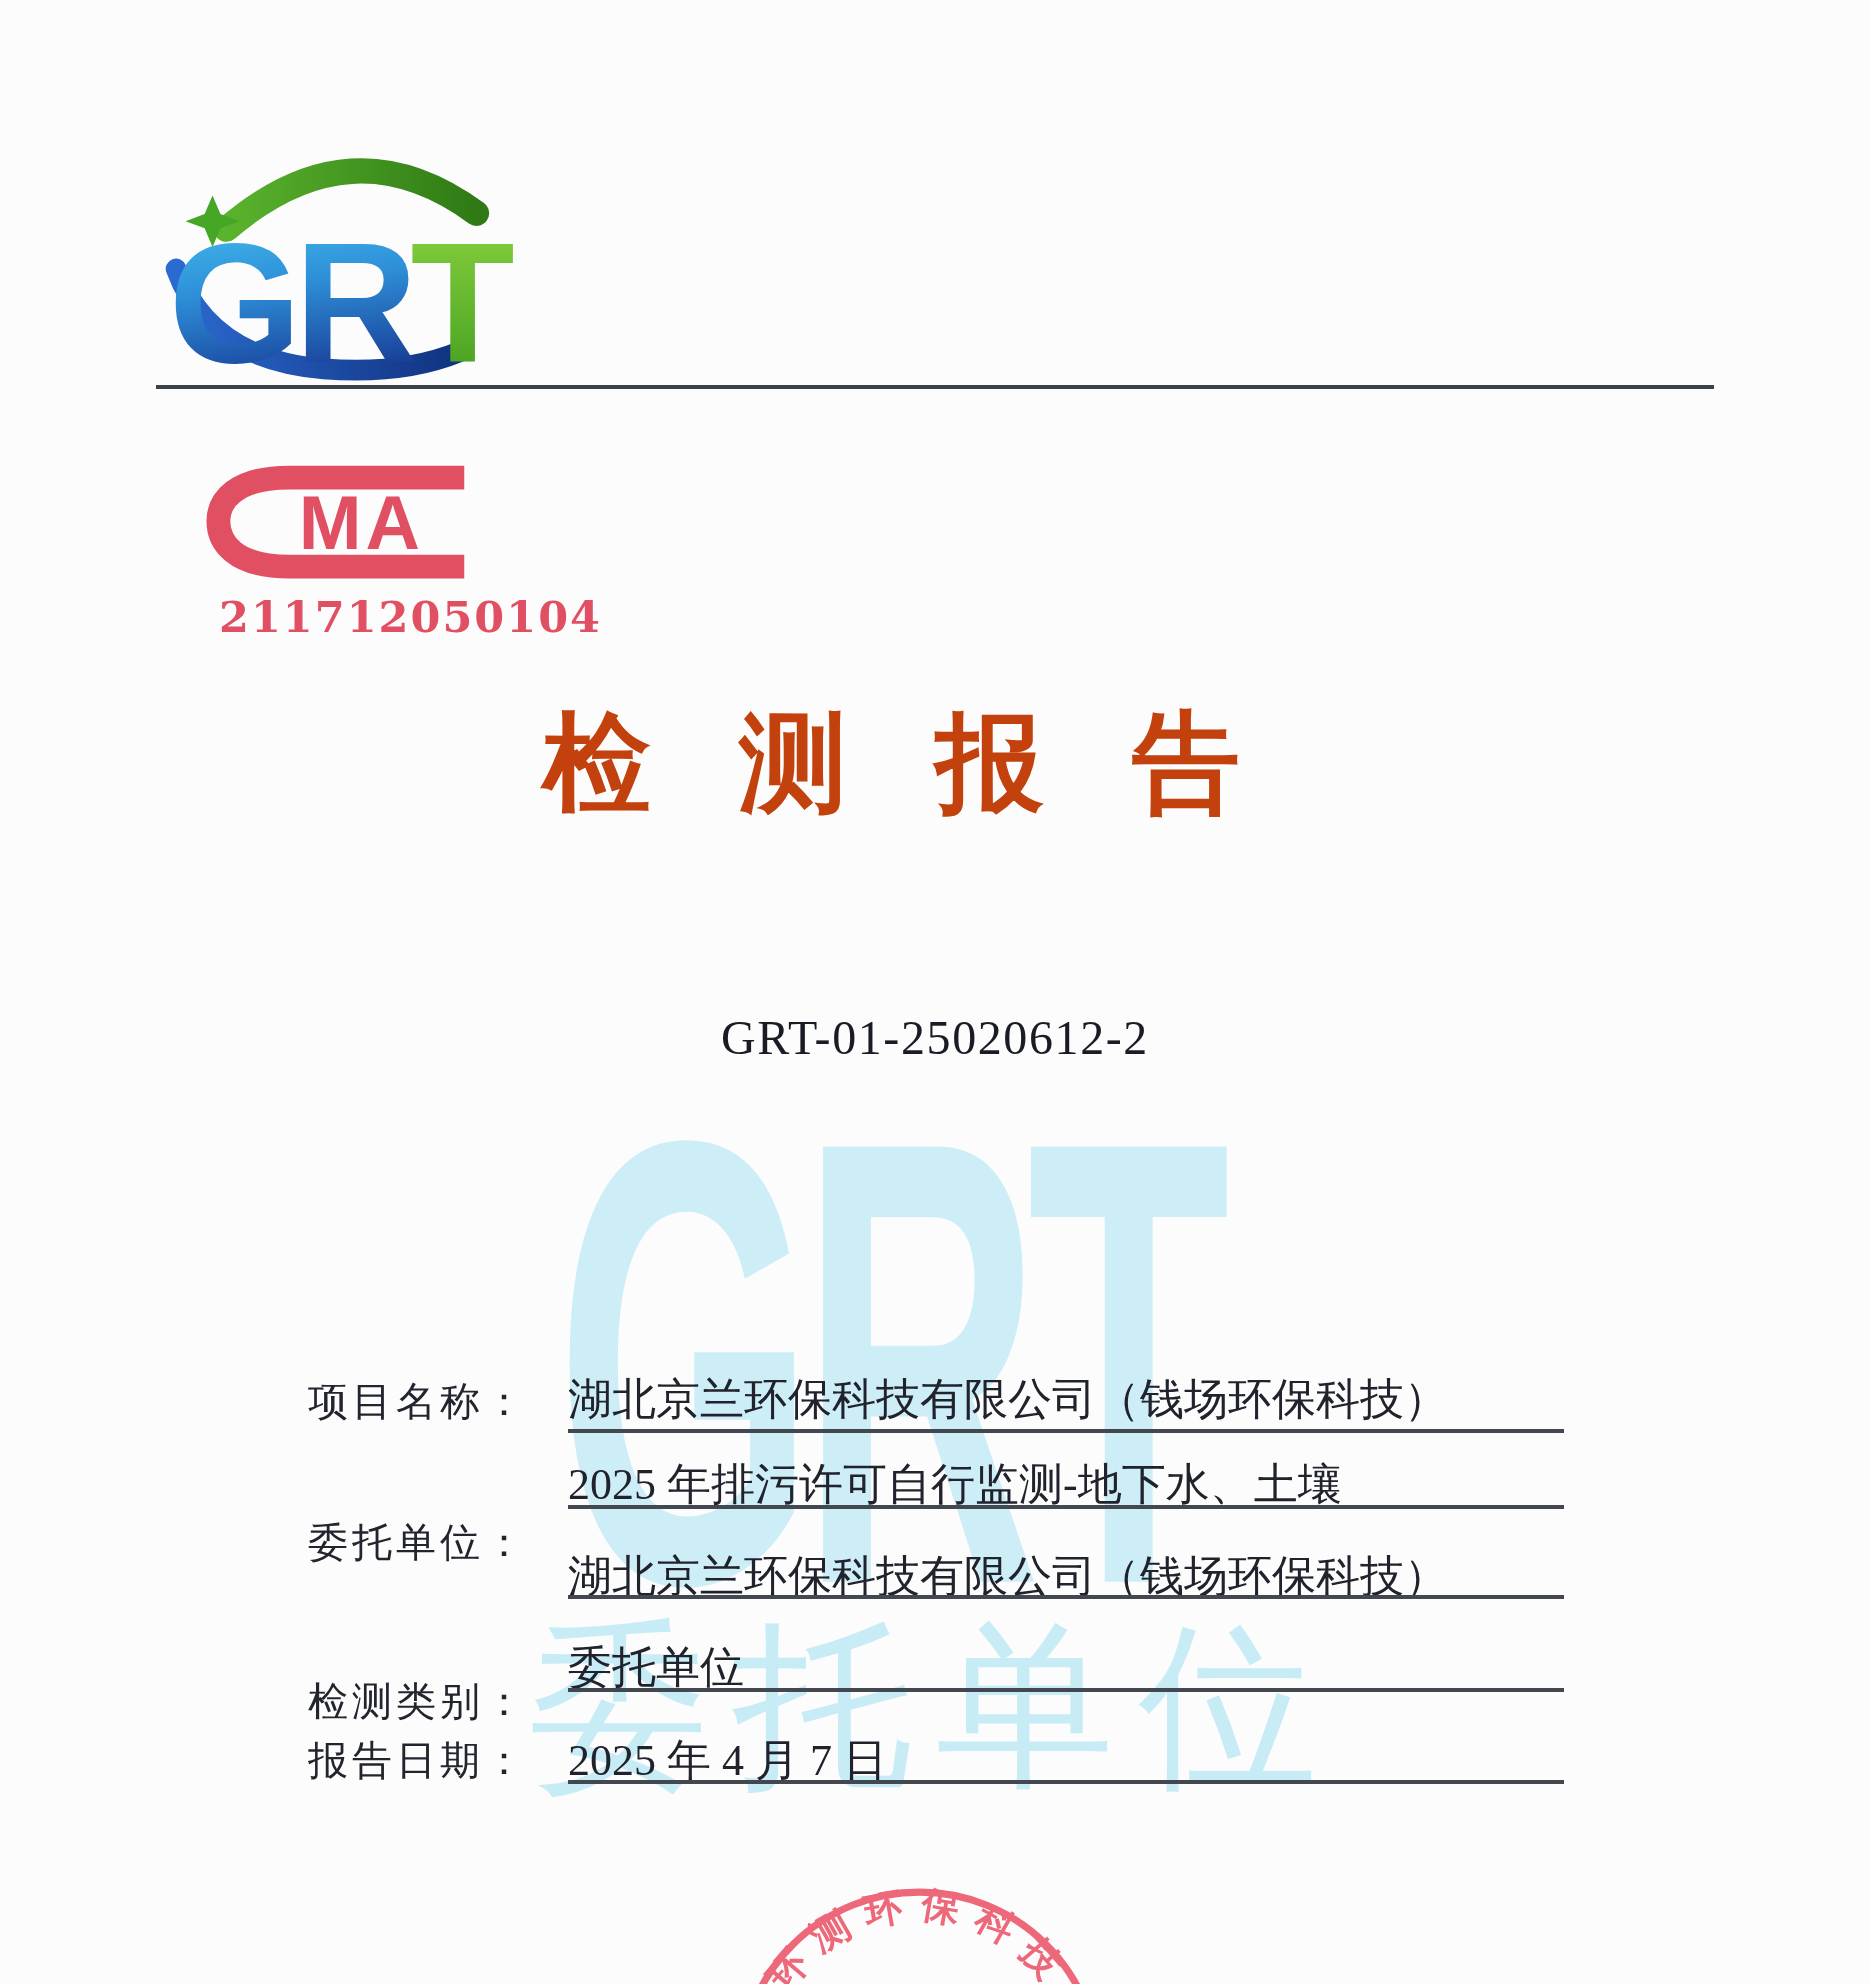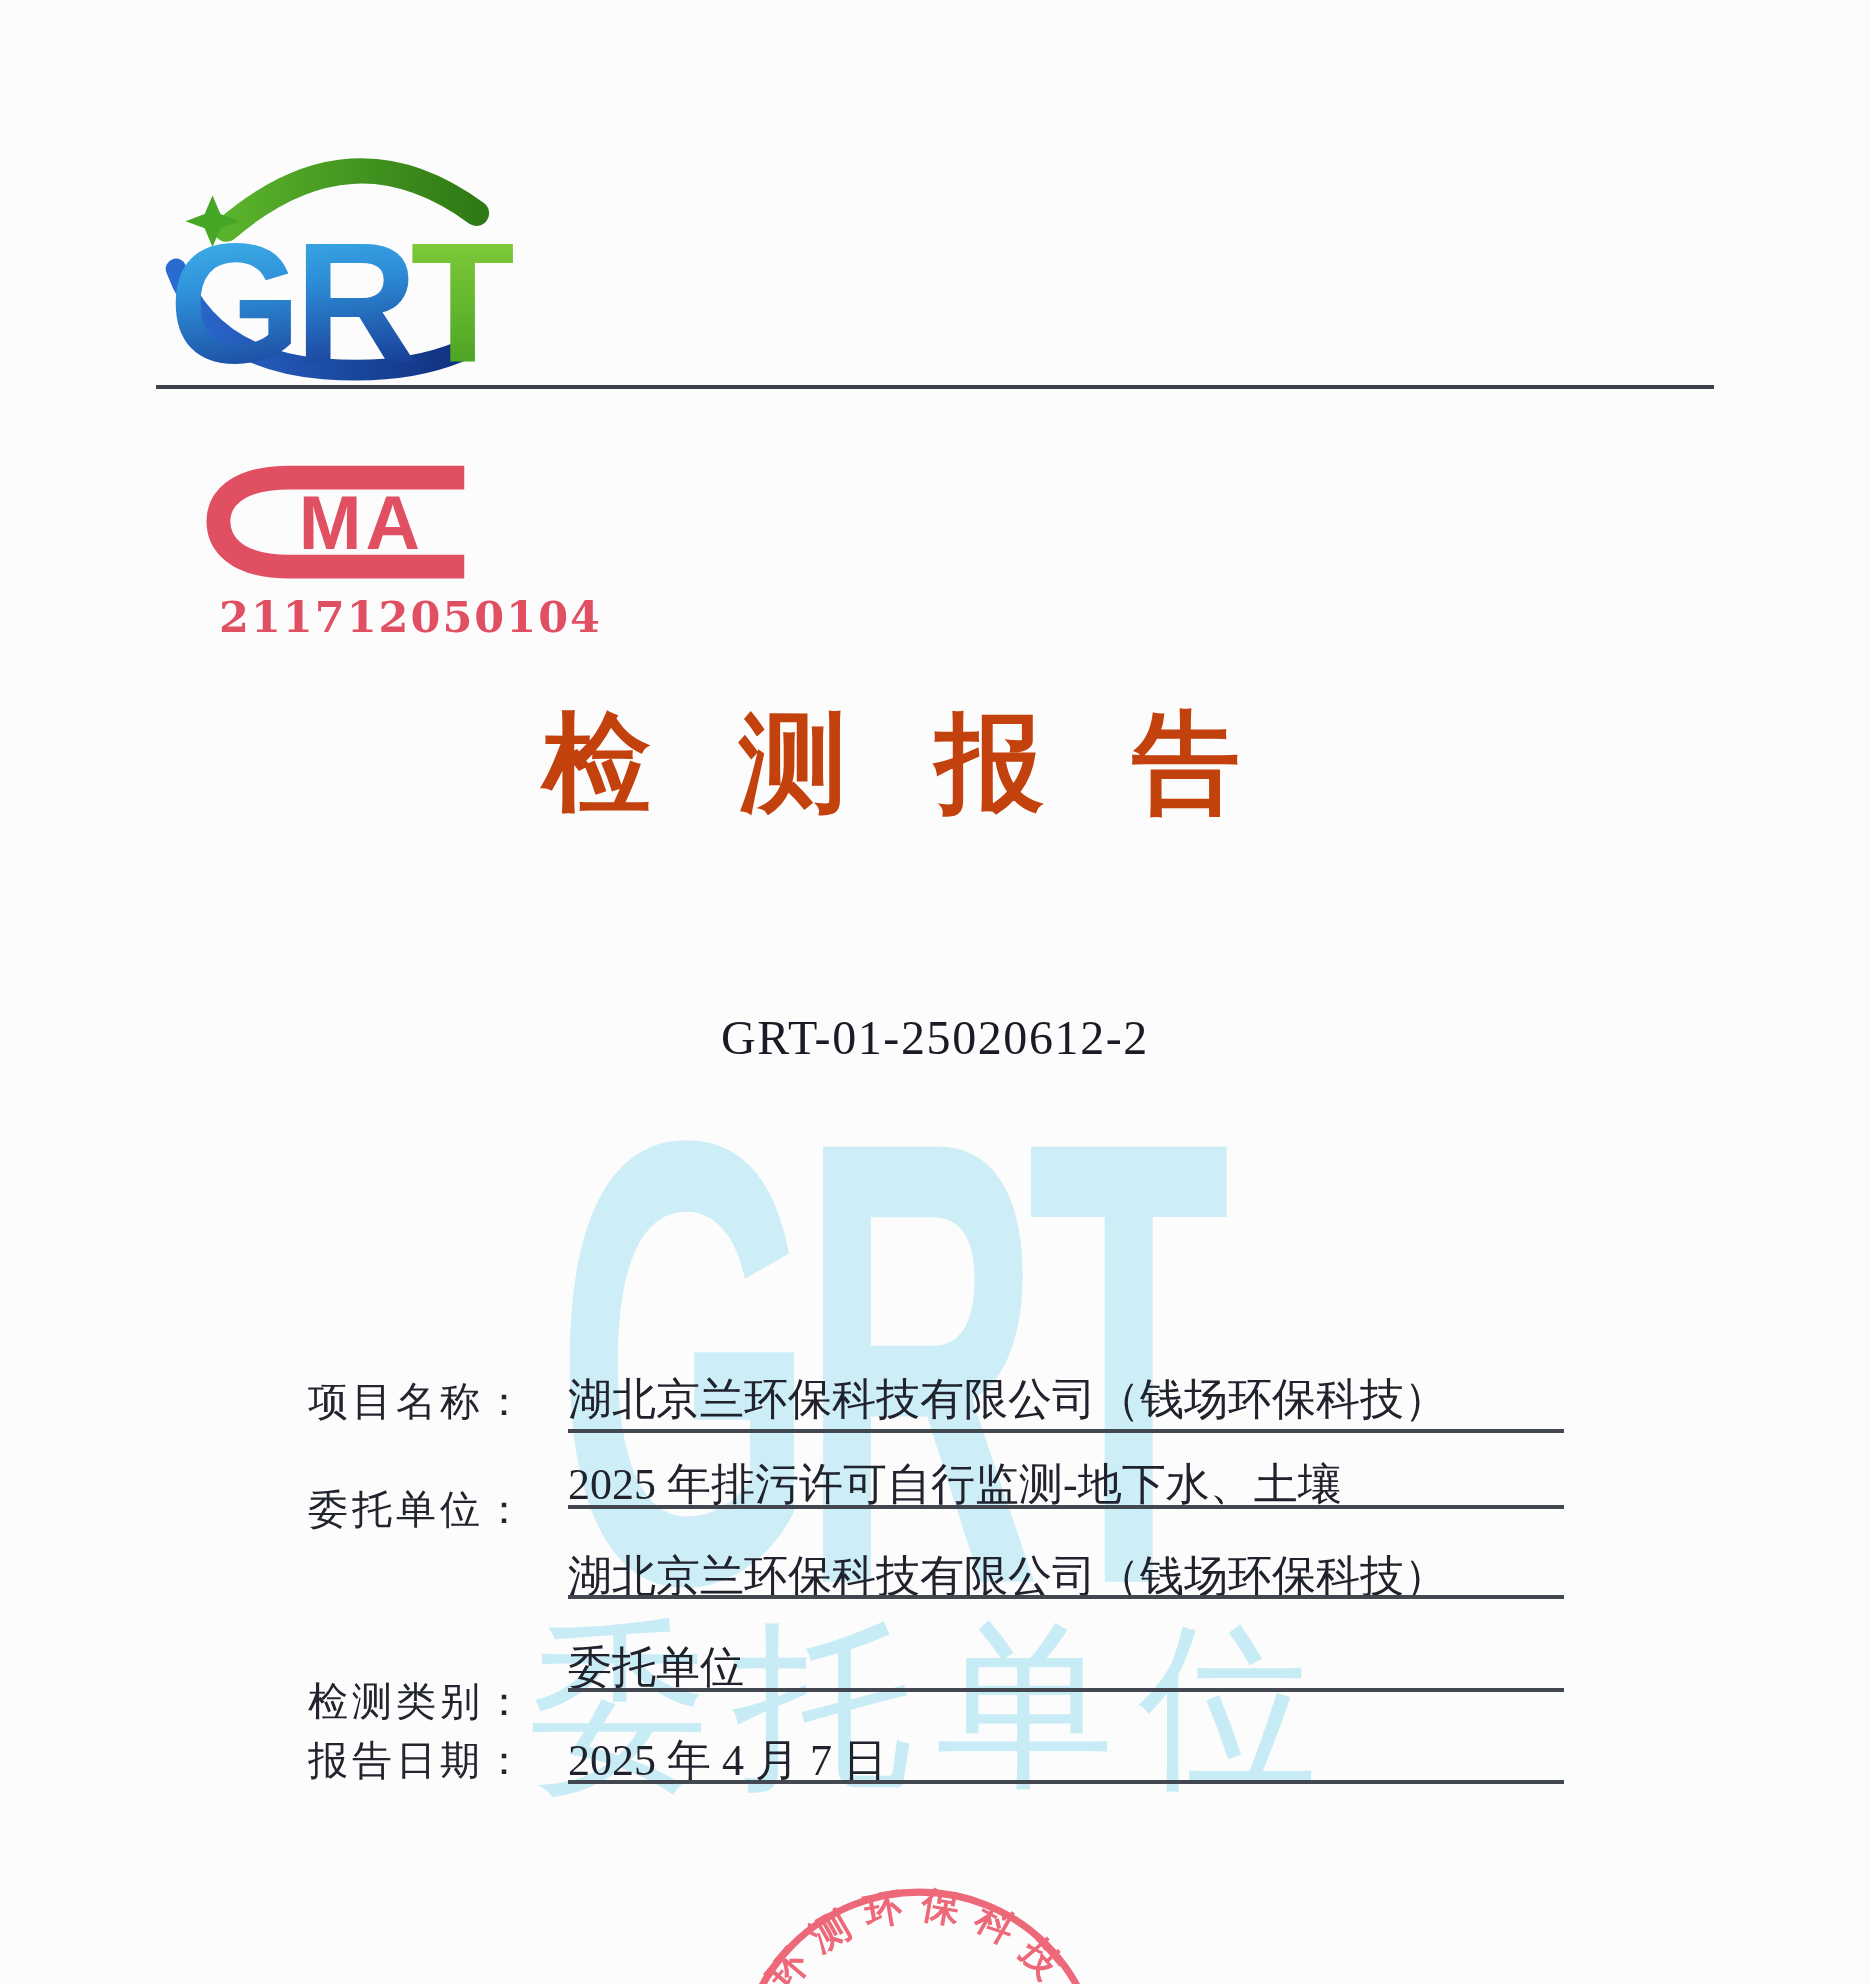--- a/index.html
+++ b/index.html
@@ -79,21 +79,21 @@
     color:#20222c;
     z-index:3;white-space:nowrap;
   }
   .underline{
     left:568px;width:996px;height:3.6px;
     background:#43474f;
     z-index:3;
   }
   #lbl-project{top:1374px;}  #val-project1{top:1370px;}  #u1{top:1429px;}
   #val-project2{top:1455px;} #u2{top:1505px;}
-  #lbl-client{top:1482px;}   #val-client{top:1547px;}    #u3{top:1595px;}
+  #lbl-client{top:1515px;}   #val-client{top:1547px;}    #u3{top:1595px;}
   #lbl-category{top:1640px;margin-top:34px;} #val-category{top:1638px;}  #u4{top:1688px;}
   #lbl-date{top:1733px;}     #val-date{top:1731px;}      #u5{top:1780px;}
   
   #stamp{left:735px;top:1887px;z-index:4;opacity:0.88;mix-blend-mode:multiply;}
 </style>
 </head>
 <body>
 
 <div id="page">
 

